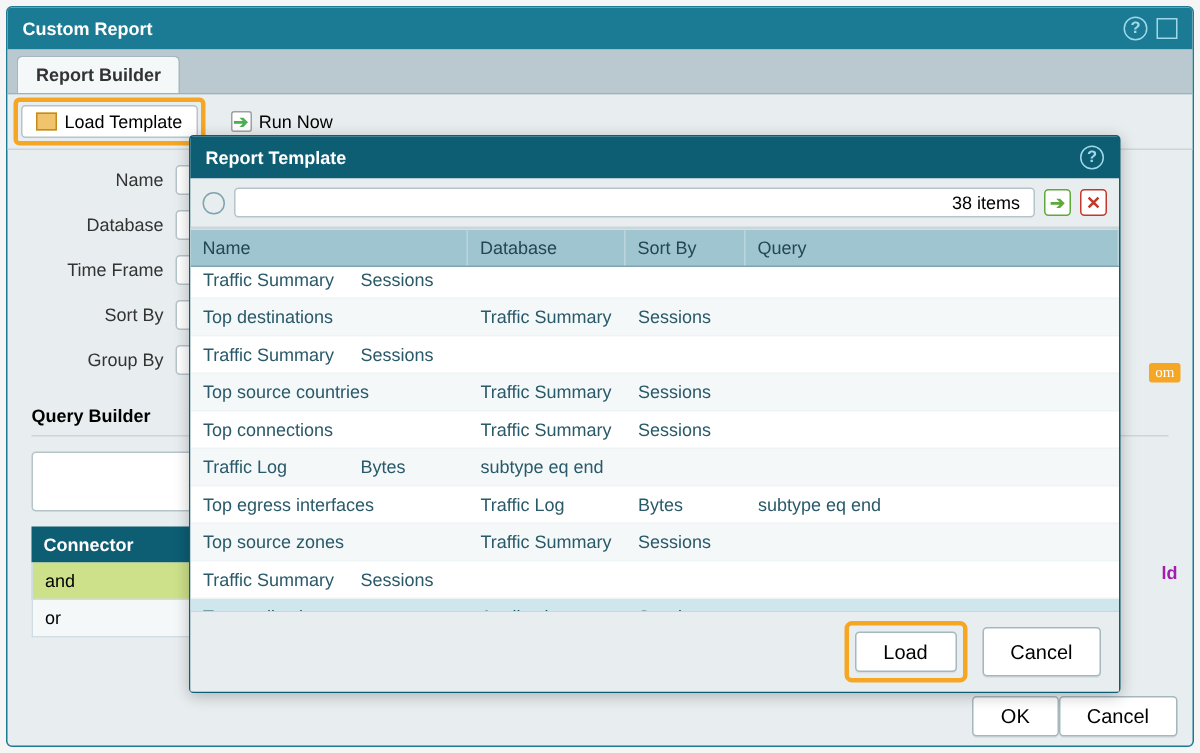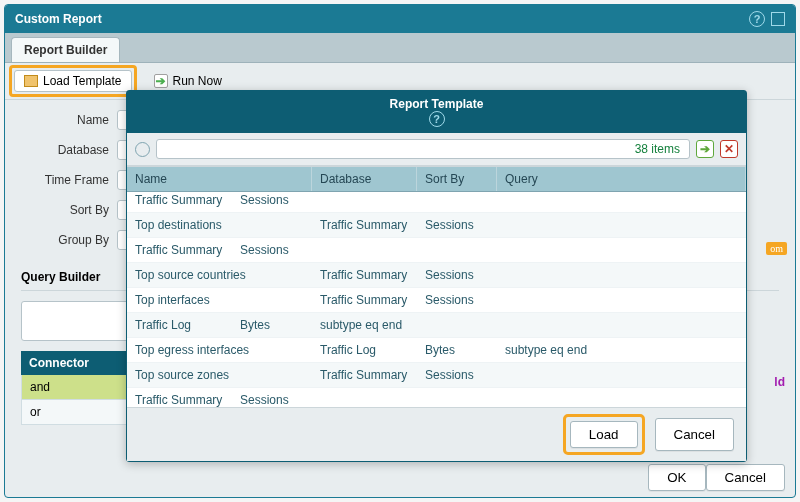--- a/index.html
+++ b/index.html
@@ -109,35 +109,35 @@
   .dialog {
     position:absolute; left:126px; top:90px;
     width:621px; height:372px;
     border:1px solid #0d5d73; border-radius:3px;
     background:#e8edef;
     box-shadow:0 2px 10px rgba(0,0,0,0.25);
     display:flex; flex-direction:column;
   }
   .dlg-title {
     background:#0d5d73; color:#fff; font-weight:bold;
-    padding:6px 10px; display:flex; justify-content:space-between; align-items:center;flex-direction:column;
+    padding:6px 10px; display:flex; justify-content:space-between; align-items:center;
   }
   .dlg-search {
     padding:6px 8px; display:flex; align-items:center; gap:6px;
     border-bottom:1px solid #ccd6da; background:#e8edef;
   }
   .dlg-search .mag {
     width:15px;height:15px;border:1px solid #7fa4b0;border-radius:50%;
     position:relative;
   }
   .dlg-search input {
     flex:1; height:20px; border:1px solid #b6c3c9; border-radius:3px;
     padding:2px 60px 2px 6px; background:#fff;
   }
-  .dlg-search .items-count { position:absolute; right:66px; color:#15803d; pointer-events:none; }
+  .dlg-search .items-count { position:absolute; right:66px; color:#000000; pointer-events:none; }
   .arrow-btn { width:18px;height:18px;border:1px solid #5fa83c;border-radius:3px;display:flex;align-items:center;justify-content:center;color:#5fa83c;font-weight:bold;background:#fff; }
   .x-btn { width:18px;height:18px;border:1px solid #c0392b;border-radius:3px;display:flex;align-items:center;justify-content:center;color:#c0392b;font-weight:bold;background:#fff; }
   .grid-wrap {
     flex:1; overflow:hidden; background:#fff; border-top:1px solid #ccd6da;
     position:relative;
   }
   .grid-header {
     display:flex; background:#9fc6d0; color:#254754; font-weight:normal;
     border-bottom:1px solid #7fa4b0;
   }
@@ -268,21 +268,21 @@
           <div class="gc col-sort">Sessions</div>
           <div class="gc col-q"></div>
         </div>
         <div class="row">
           <div class="gc col-name">Top source countries</div>
           <div class="gc col-db">Traffic Summary</div>
           <div class="gc col-sort">Sessions</div>
           <div class="gc col-q"></div>
         </div>
         <div class="row">
-          <div class="gc col-name">Top interfaces</div>
+          <div class="gc col-name">Top connections</div>
           <div class="gc col-db">Traffic Summary</div>
           <div class="gc col-sort">Sessions</div>
           <div class="gc col-q"></div>
         </div>
         <div class="row">
           <div class="gc col-db">Traffic Log</div>
           <div class="gc col-sort">Bytes</div>
           <div class="gc col-q">subtype eq end</div>
         </div>
         <div class="row">

